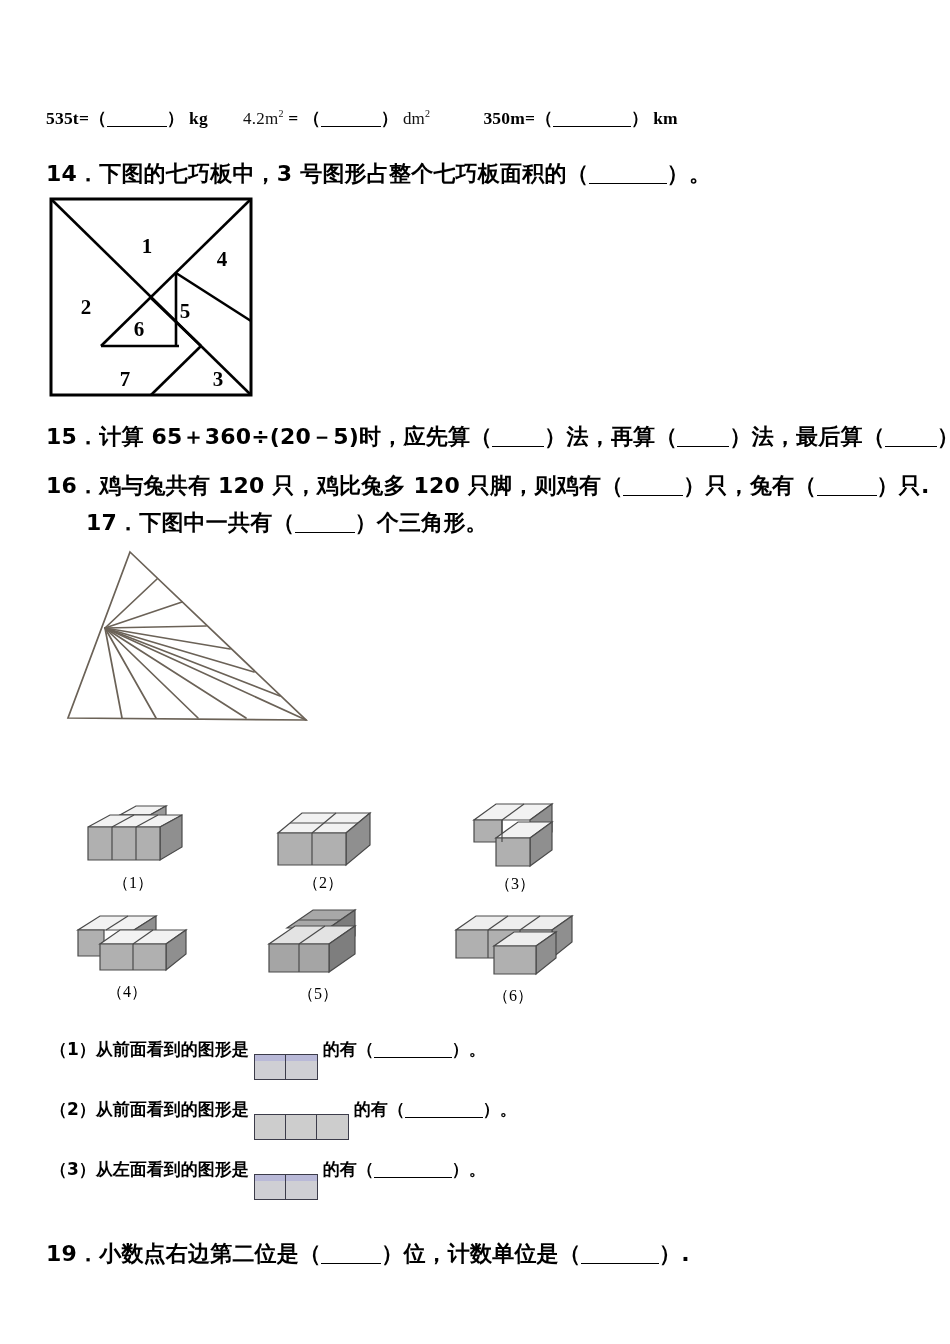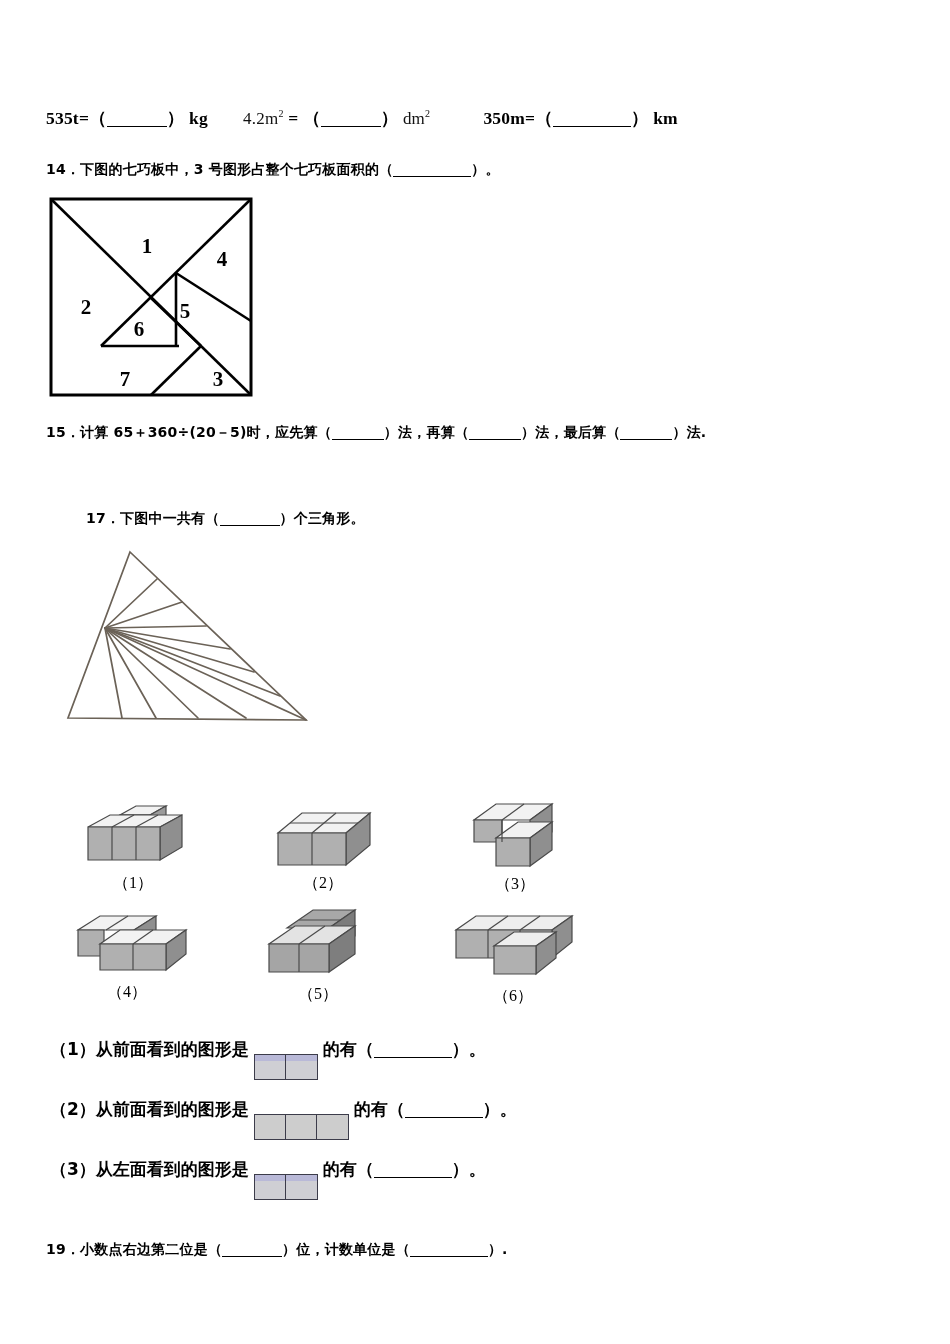--- a/index.html
+++ b/index.html
@@ -23,21 +23,21 @@
 
   
   .qline {
     position: absolute;
     font-size: 17.5px;
     font-weight: bold;
     letter-spacing: 0.2px;
     white-space: nowrap;
     line-height: 1.2;
   }
-  .qline.cn { font-family: "DejaVu Sans", "Liberation Sans", sans-serif; font-weight: bold; font-size: 14px; }
+  .qline.cn { font-family: "DejaVu Sans", "Liberation Sans", sans-serif; font-weight: bold; font-size: 22px; }
   .blank-s { display: inline-block; border-bottom: 1.6px solid #000; width: 52px; vertical-align: -3px; }
   .blank-m { display: inline-block; border-bottom: 1.6px solid #000; width: 60px; vertical-align: -3px; }
   .blank-l { display: inline-block; border-bottom: 1.6px solid #000; width: 78px; vertical-align: -3px; }
 
   
   #unit-row { top: 108px; left: 46px; }
   #unit-row .grp { display: inline-block; }
   #unit-row .sup-unit {
     font-family: "Liberation Serif", serif;
     font-weight: normal;
@@ -156,20 +156,23 @@
       <text class="tg-num" x="137" y="122" text-anchor="middle">5</text>
       <text class="tg-num" x="91" y="140" text-anchor="middle">6</text>
       <text class="tg-num" x="77" y="190" text-anchor="middle">7</text>
     </svg>
   </div>
 
   <div class="qline cn" style="top:424px; left:46px;">
     <span>15</span><span>．计算 65＋360÷(20－5)时，应先算（</span><span class="blank-s"></span><span>）法，再算（</span><span class="blank-s"></span><span>）法，最后算（</span><span class="blank-s"></span><span>）法.</span>
   </div>
 
+  <div class="qline cn" style="top:473px; left:46px;">
+    <span>16</span><span>．鸡与兔共有 120 只，鸡比兔多 120 只脚，则鸡有（</span><span class="blank-m"></span><span>）只，兔有（</span><span class="blank-m"></span><span>）只.</span>
+  </div>
 
   <div class="qline cn" style="top:510px; left:46px;margin-left:40px;">
     <span>17</span><span>．下图中一共有（</span><span class="blank-m"></span><span>）个三角形。</span>
   </div>
 
   <div id="trifan-wrap">
     <svg width="280" height="190" viewBox="0 0 280 190">
       <g stroke="#6b6257" stroke-width="1.7" fill="none" stroke-linecap="round">
 
         <path d="M72 14 L248 182 L10 180 Z"></path>

